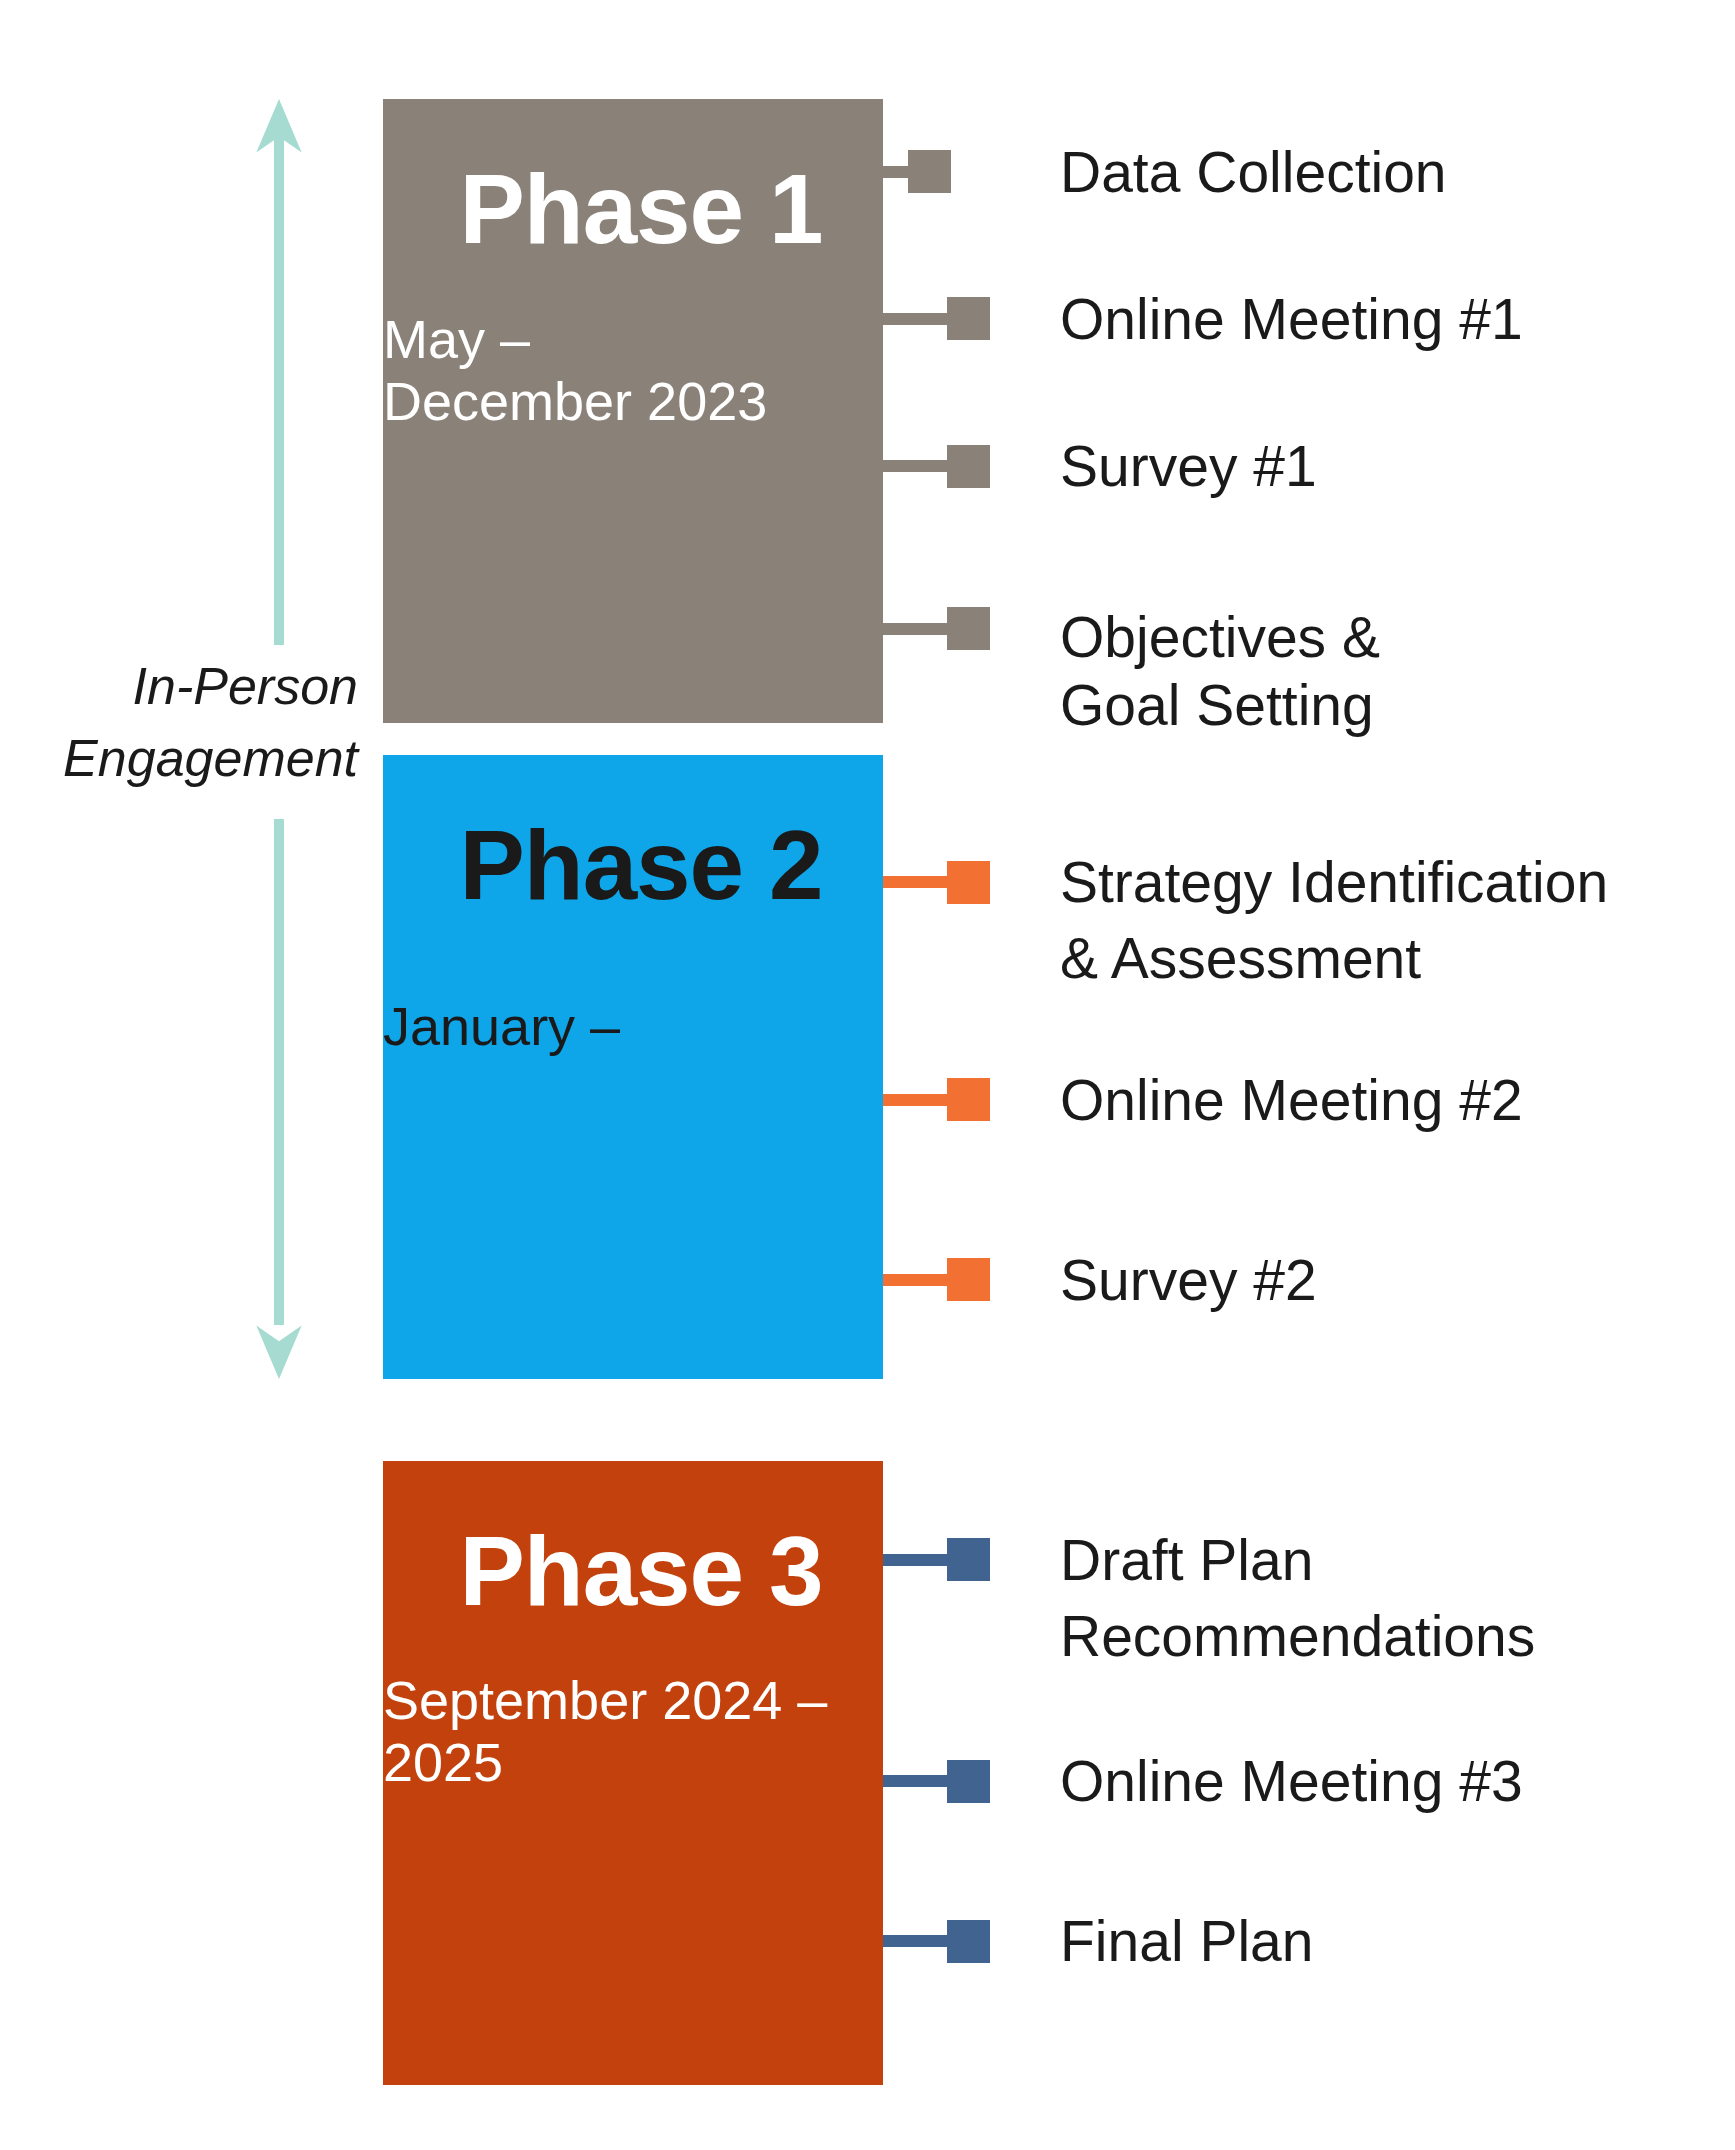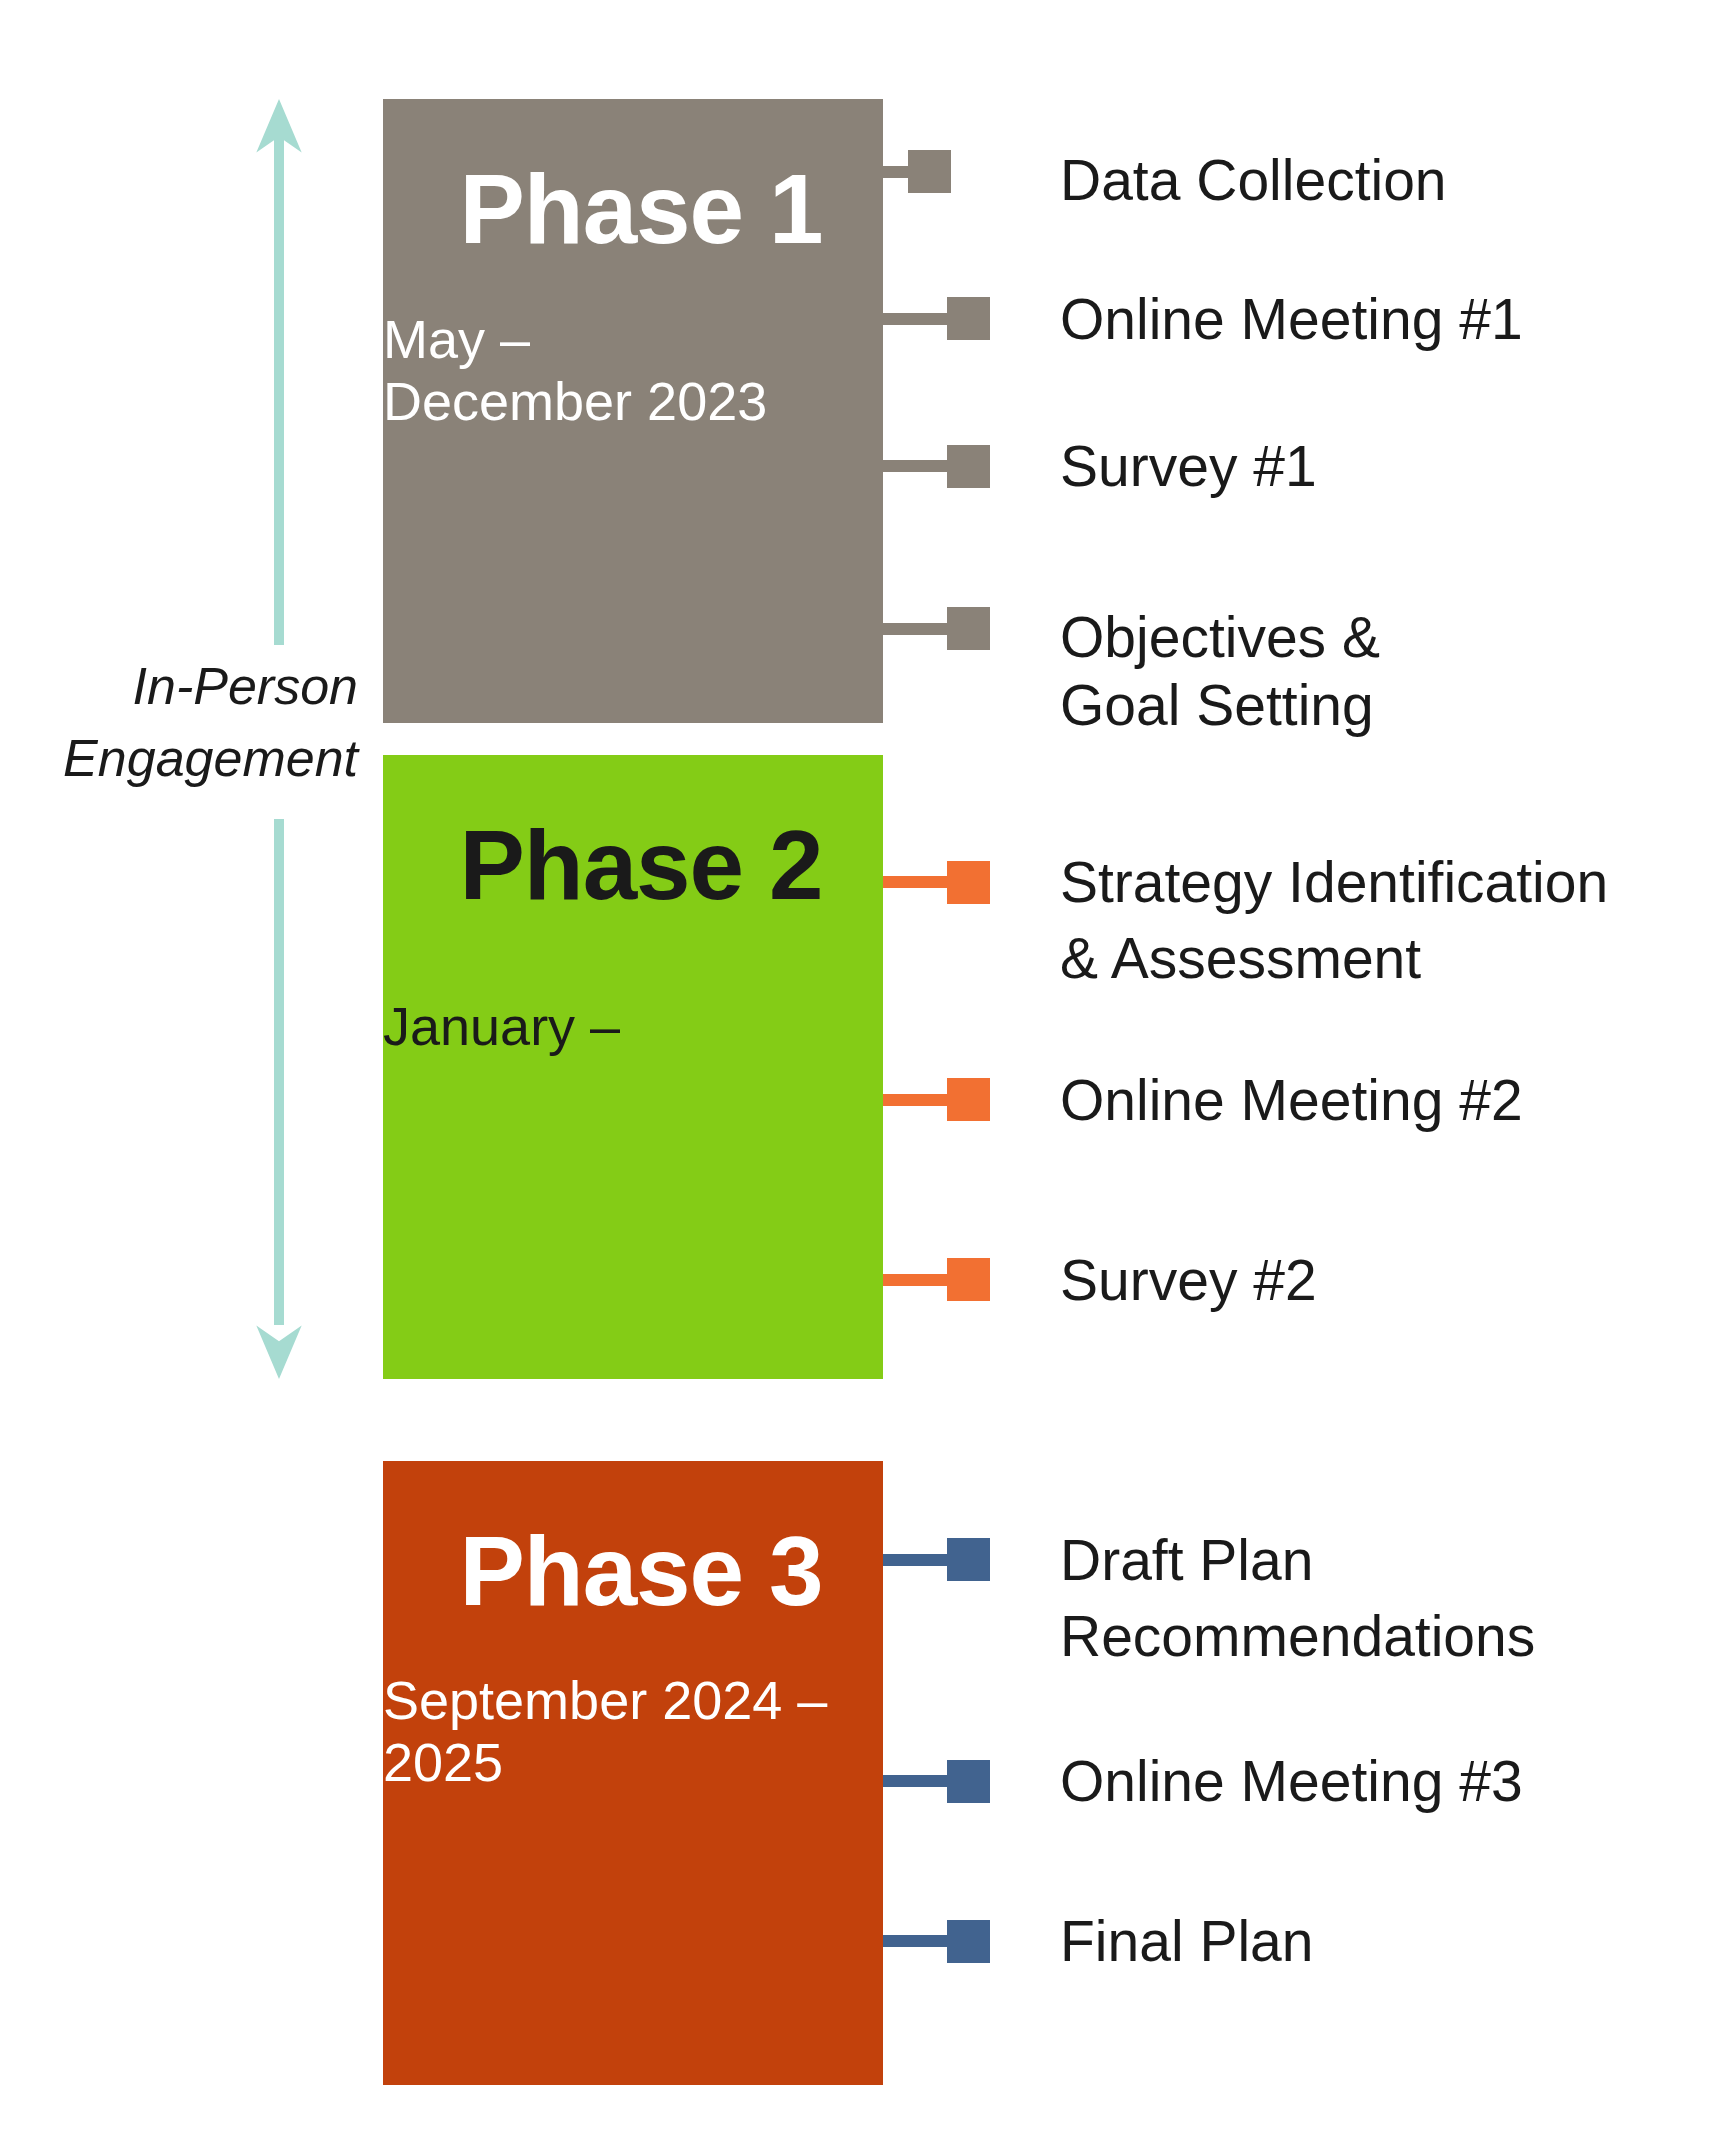--- a/index.html
+++ b/index.html
@@ -47,21 +47,21 @@
   }
 
   
   .phase-box {
     position: absolute;
     left: 383px;
     width: 500px;
     height: 624px;
   }
   .phase-box.p1 { top: 99px;  background: #8A8278; }
-  .phase-box.p2 { top: 755px; background: #84cc16; }
+  .phase-box.p2 { top: 755px; background: #0ea5e9; }
   .phase-box.p3 { top: 1461px; background: #c2410c; }
 
   .phase-title {
     position: absolute;
     left: 0;
     width: 100%;
     top: 110px;               
     transform: translateY(-50%);
     text-align: center;
     font-size: 98px;
@@ -169,21 +169,21 @@
   <div class="conn-line c-orange" style="top:1274px; width:64px;"></div>
   <div class="conn-square c-orange" style="top:1258px; left:947px;"></div>
 
   <div class="conn-line c-blue" style="top:1554px; width:64px;"></div>
   <div class="conn-square c-blue" style="top:1538px; left:947px;"></div>
   <div class="conn-line c-blue" style="top:1775px; width:64px;"></div>
   <div class="conn-square c-blue" style="top:1760px; left:947px;"></div>
   <div class="conn-line c-blue" style="top:1935px; width:64px;"></div>
   <div class="conn-square c-blue" style="top:1920px; left:947px;"></div>
 
-  <div class="item-line" style="top:142px;">Data Collection</div>
+  <div class="item-line" style="top:134px;">Data Collection</div>
   <div class="item-line" style="top:281px;">Online Meeting #1</div>
   <div class="item-line" style="top:428px;">Survey #1</div>
   <div class="item-line" style="top:591px;margin-top:8px;">Objectives &amp;</div>
   <div class="item-line" style="top:667px;">Goal Setting</div>
 
   <div class="item-line" style="top:844px;">Strategy Identification</div>
   <div class="item-line" style="top:920px;">&amp; Assessment</div>
   <div class="item-line" style="top:1062px;">Online Meeting #2</div>
   <div class="item-line" style="top:1242px;">Survey #2</div>
 

